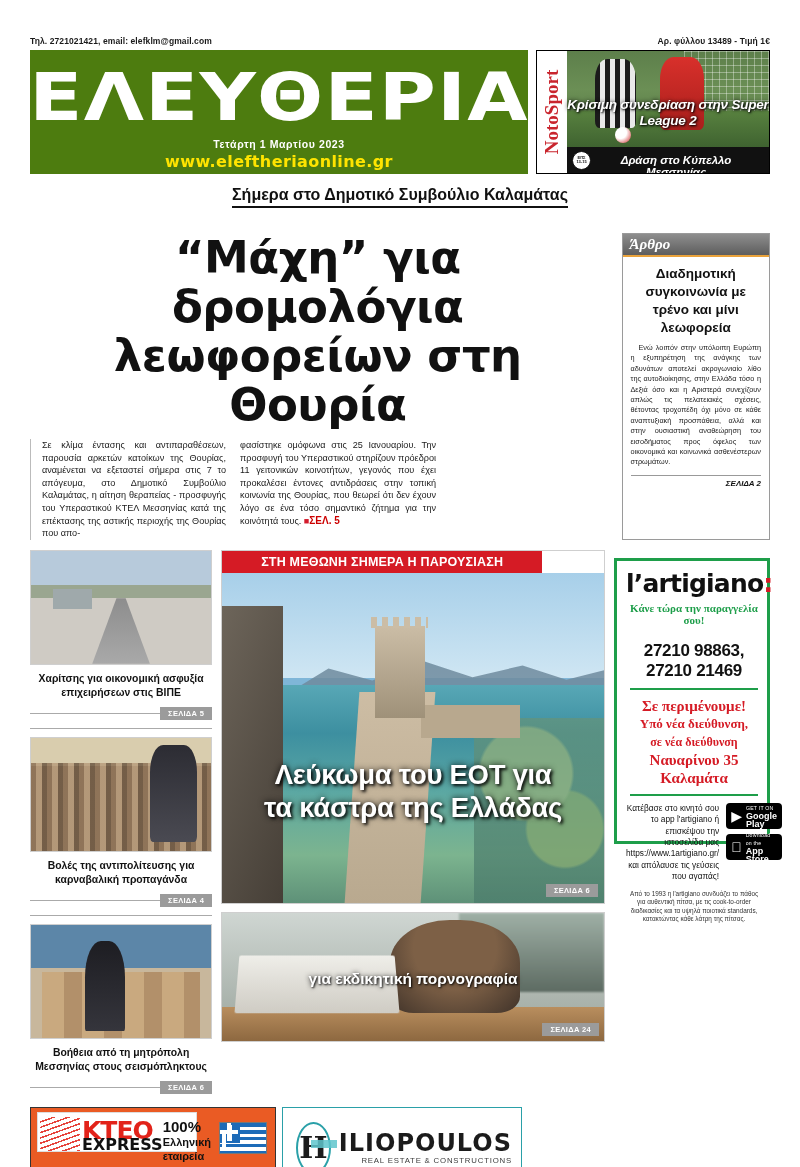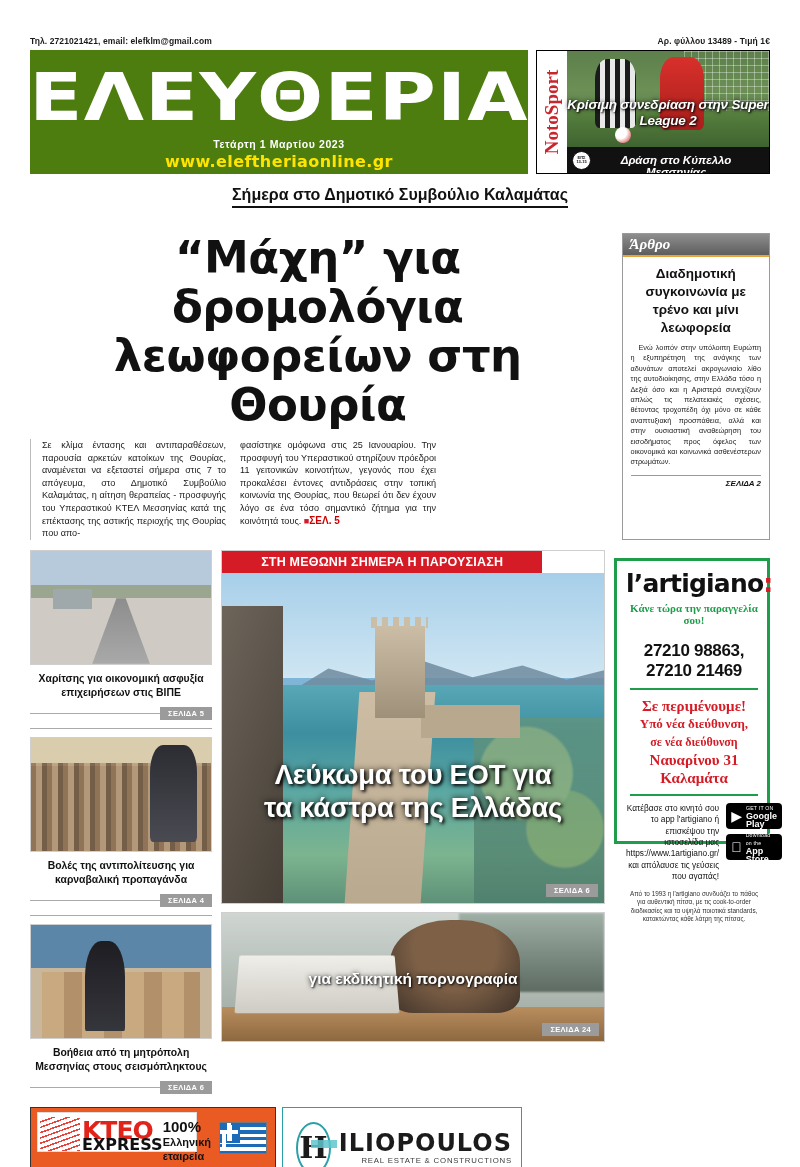--- a/index.html
+++ b/index.html
@@ -483,21 +483,21 @@
         <div class="art-logo">
           <span>l’artigiano</span><span class="dot">:</span>
         </div>
         <div class="art-order">Κάνε τώρα την παραγγελία σου!</div>
         <div class="art-phone">27210 98863, 27210 21469</div>
         <div class="art-rule"></div>
         <div class="art-red">
           <div class="l1">Σε περιμένουμε!</div>
           <div class="l2">Υπό νέα διεύθυνση,</div>
           <div class="l3">σε νέα διεύθυνση</div>
-          <div class="l4">Ναυαρίνου 31 Καλαμάτα</div>
+          <div class="l4">Ναυαρίνου 35 Καλαμάτα</div>
         </div>
         <div class="art-rule"></div>
         <div class="art-apps">
           <div class="art-apptext">Κατέβασε στο κινητό σου το app l'artigiano ή επισκέψου την ιστοσελίδα μας https://www.1artigiano.gr/ και απόλαυσε τις γεύσεις που αγαπάς!</div>
           <div class="art-badges">
             <div class="badge">
               <span class="glyph">▶</span>
               <span class="txt">
                 <span class="s">GET IT ON</span>
                 <span class="b">Google Play</span>

